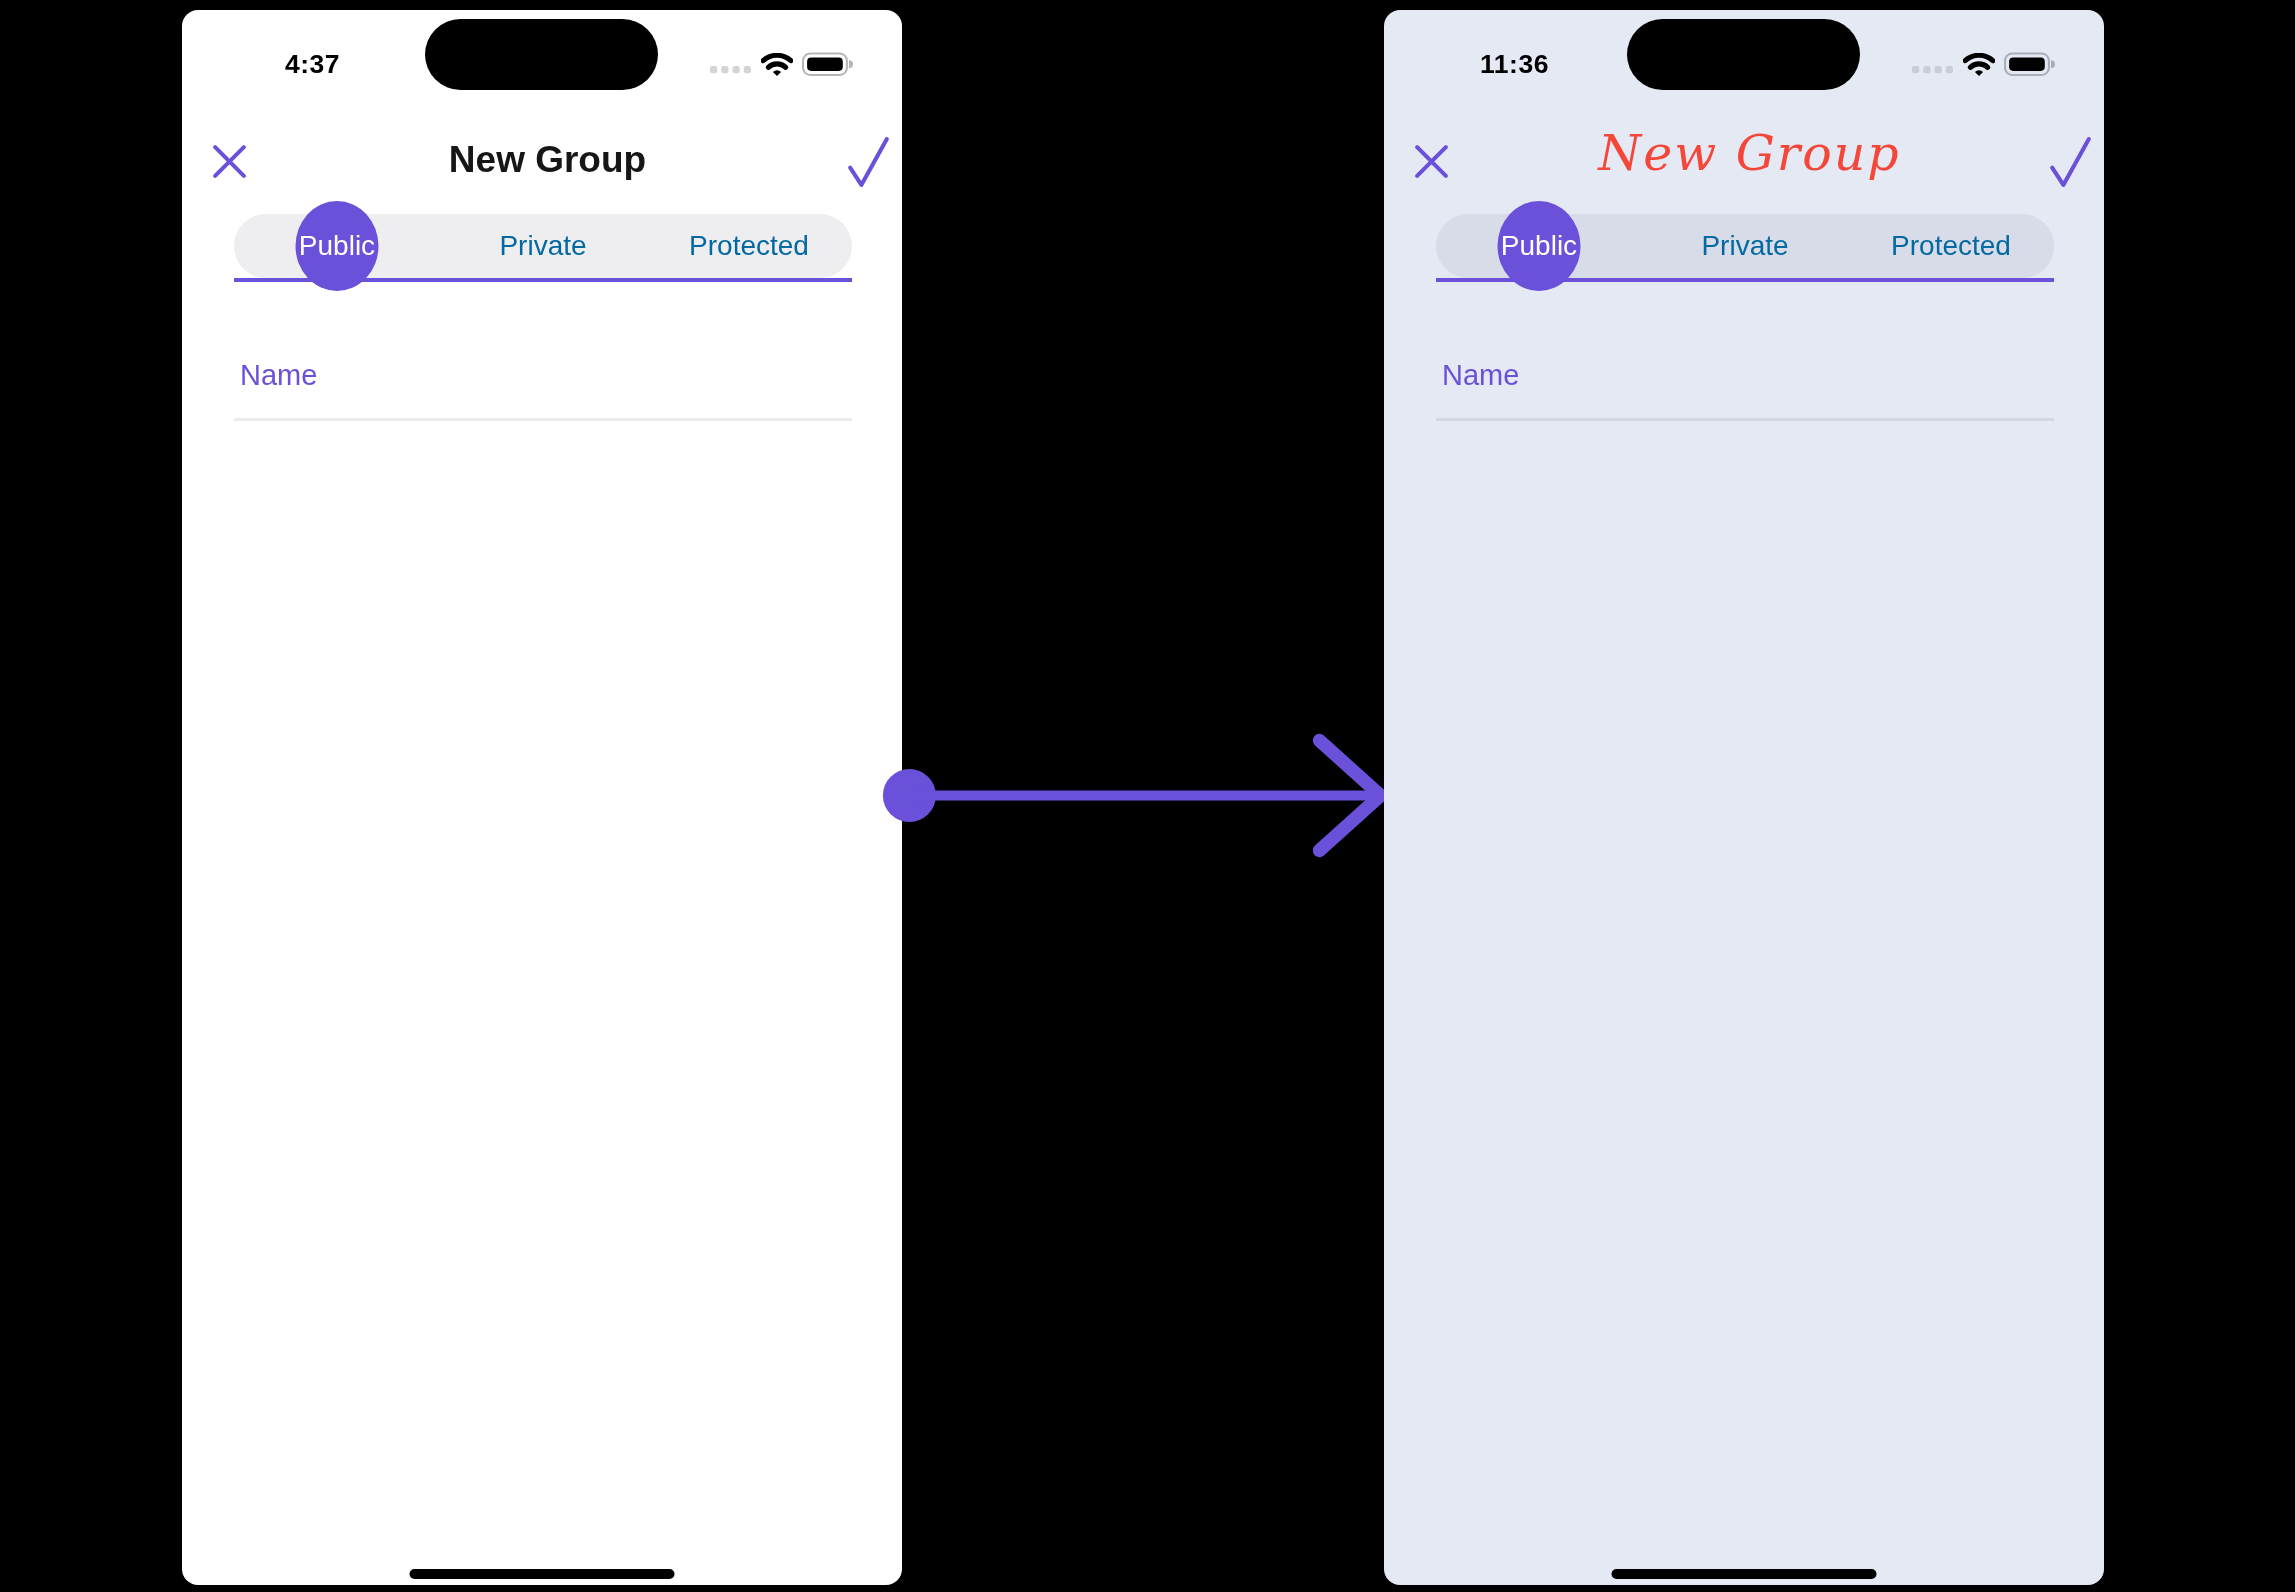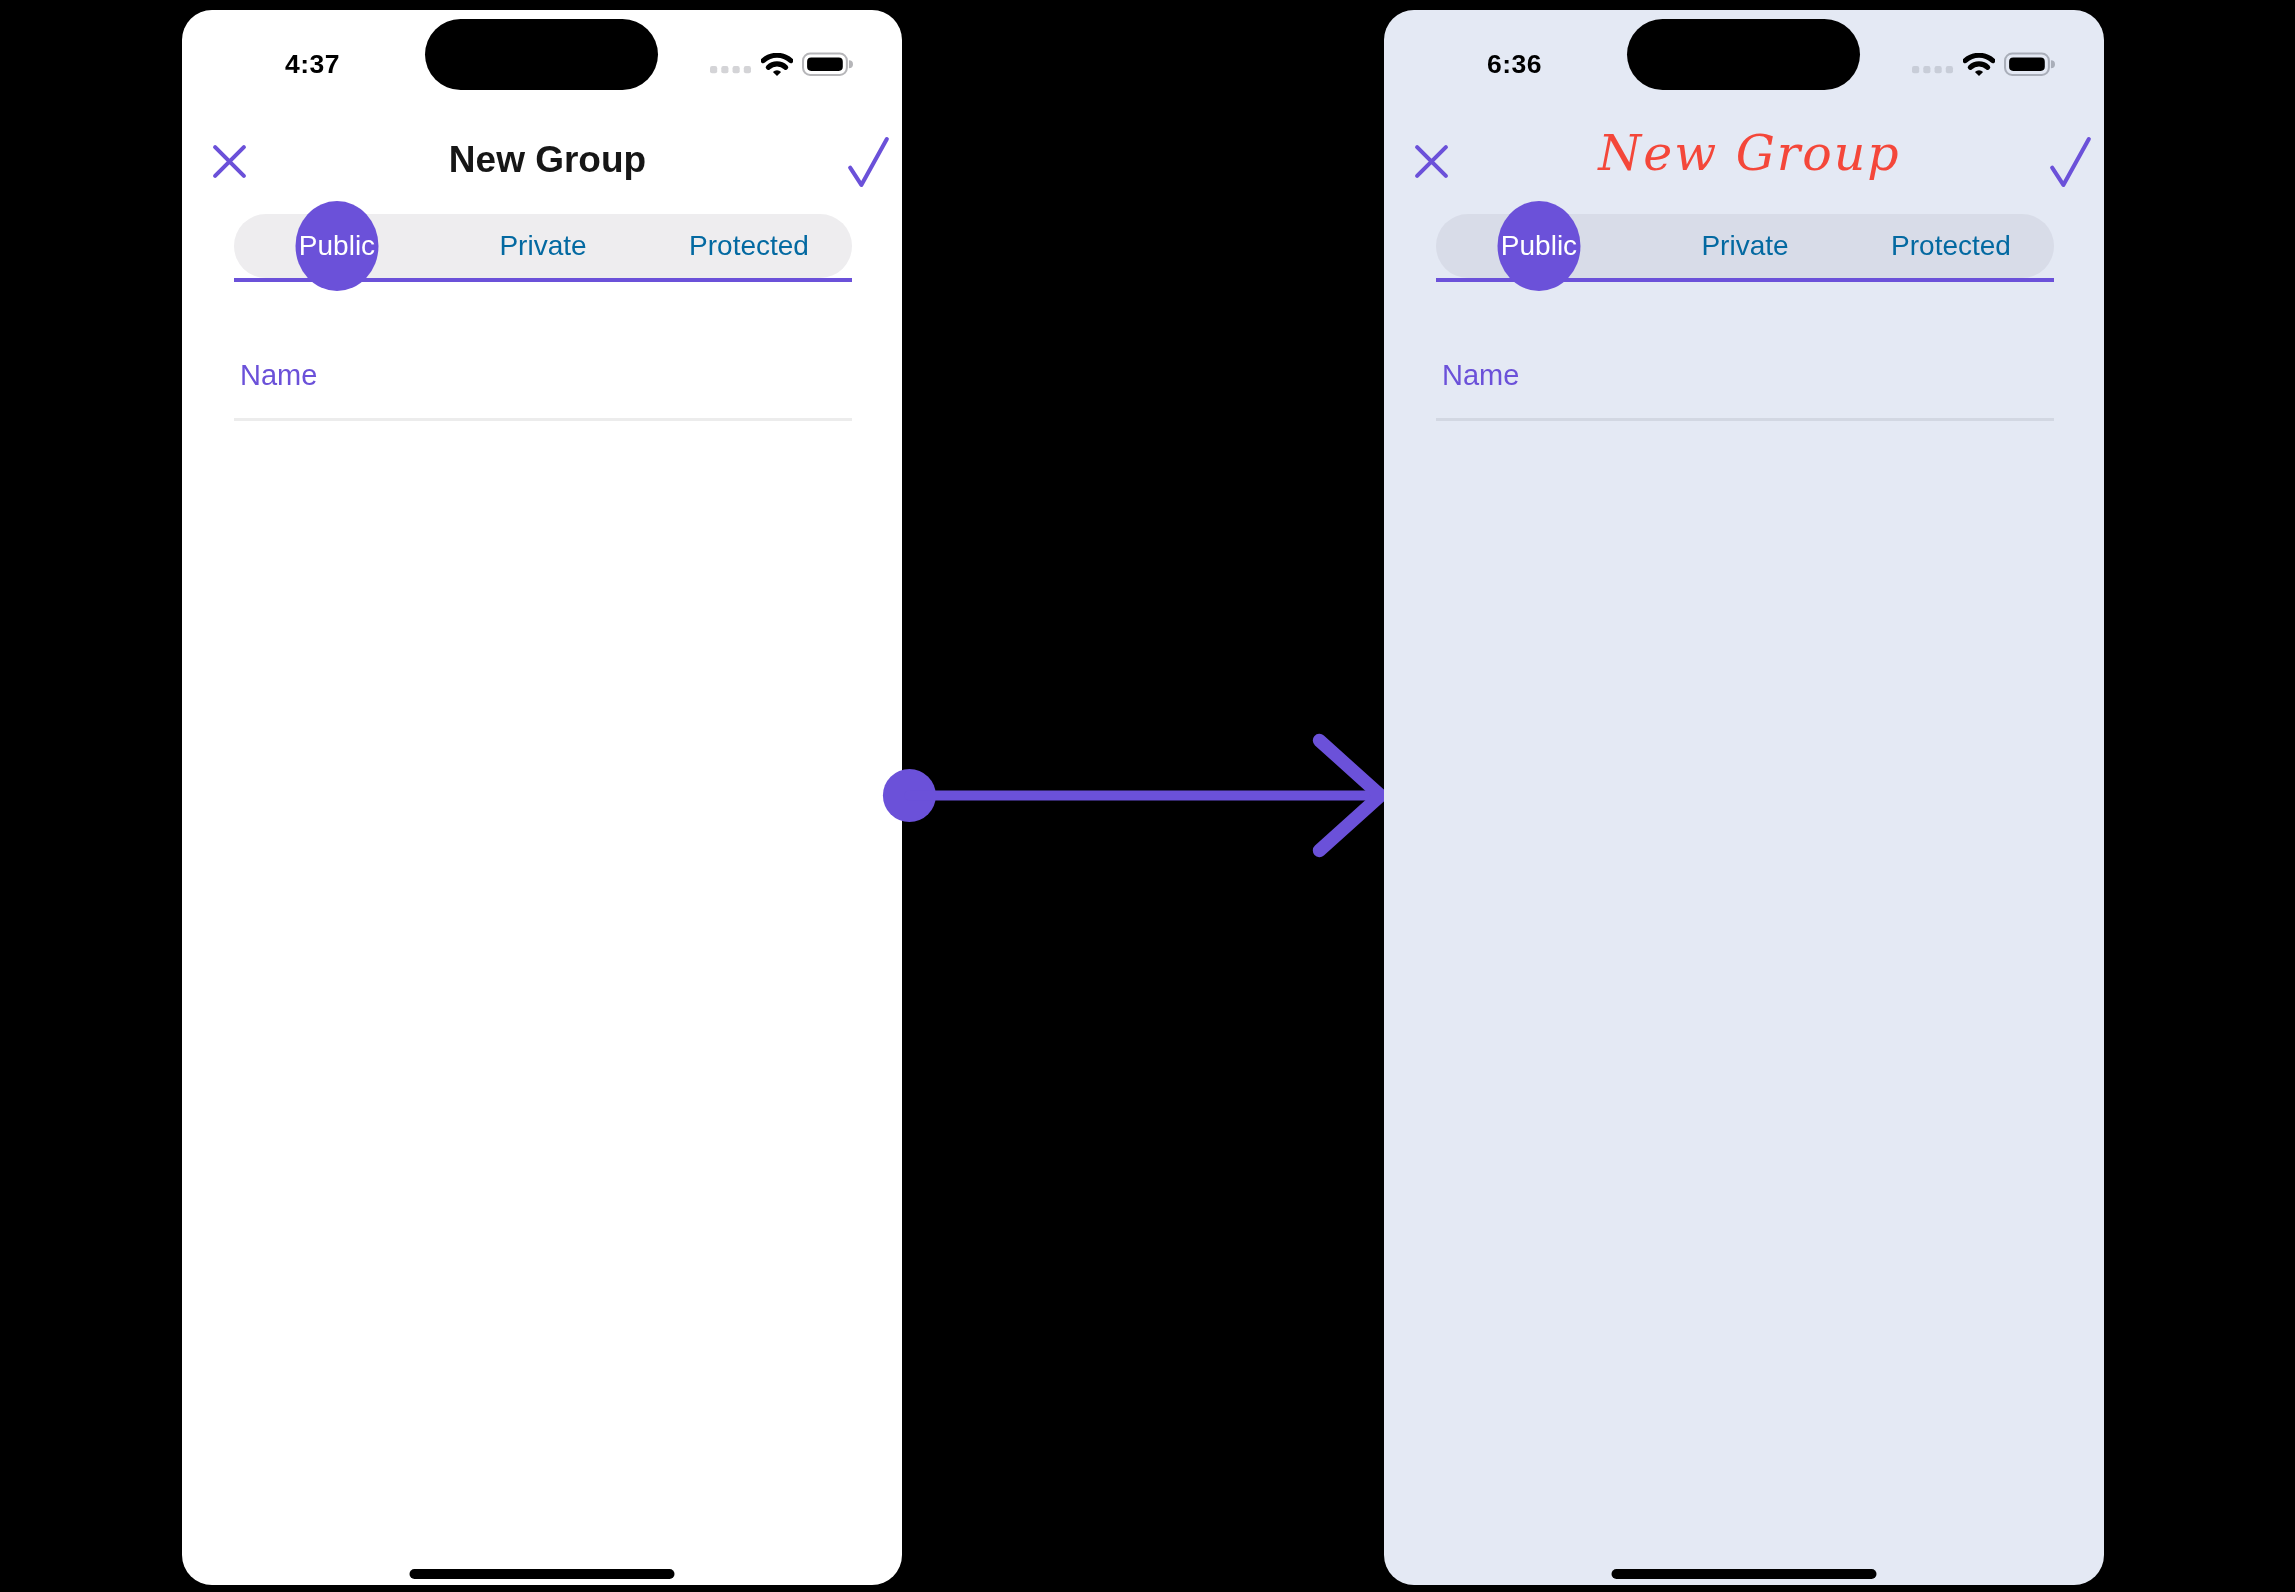--- a/index.html
+++ b/index.html
@@ -5,21 +5,21 @@
   html,body{margin:0;padding:0;}
   body{
     width:2295px;height:1593px;
     background:#000;
     position:relative;
     overflow:hidden;
     font-family:"Liberation Sans", sans-serif;
   }
   .phone{
     position:absolute;top:10.2px;width:720px;height:1575px;
-    border-radius:30px;overflow:hidden;
+    border-radius:16px;overflow:hidden;
   }
   #left-phone{left:182px;background:#ffffff;
     --pill:#eeedef;--underline:#ececec;}
   #right-phone{left:1384px;background:#e4e9f4;
     --pill:#d8dce8;--underline:#d2d7e2;}
 
   
   .status-time{
     position:absolute;left:77px;top:0;height:109px;width:107px;
     display:flex;align-items:center;justify-content:center;
@@ -145,21 +145,21 @@
   <div class="home-indicator"></div>
 </div>
 
 <svg class="transition-arrow" width="531" height="163" viewBox="0 0 1040 320">
   <circle cx="80" cy="160" r="52" fill="#6b51d9"></circle>
   <line x1="80" y1="160" x2="985" y2="160" stroke="#6b51d9" stroke-width="20" stroke-linecap="round"></line>
   <polyline points="885,52 1005,160 885,268" fill="none" stroke="#6b51d9" stroke-width="26" stroke-linecap="round" stroke-linejoin="round"></polyline>
 </svg>
 
 <div class="phone" id="right-phone">
-  <div class="status-time">6:36</div>
+  <div class="status-time">11:36</div>
   <div class="dynamic-island"></div>
   <div class="status-icons">
     <svg class="cell-dots" width="42" height="8.2" viewBox="0 0 82 16">
       <rect x="0" y="0" width="14" height="14" rx="4" fill="#c8cdd8"></rect>
       <rect x="22" y="0" width="14" height="14" rx="4" fill="#c8cdd8"></rect>
       <rect x="44" y="0" width="14" height="14" rx="4" fill="#c8cdd8"></rect>
       <rect x="66" y="0" width="14" height="14" rx="4" fill="#c8cdd8"></rect>
     </svg>
     <svg width="32" height="23.5" viewBox="0 0 62 46">
       <path d="M4 15 A 40 40 0 0 1 58 15" fill="none" stroke="#000" stroke-width="10" stroke-linecap="round"></path>

